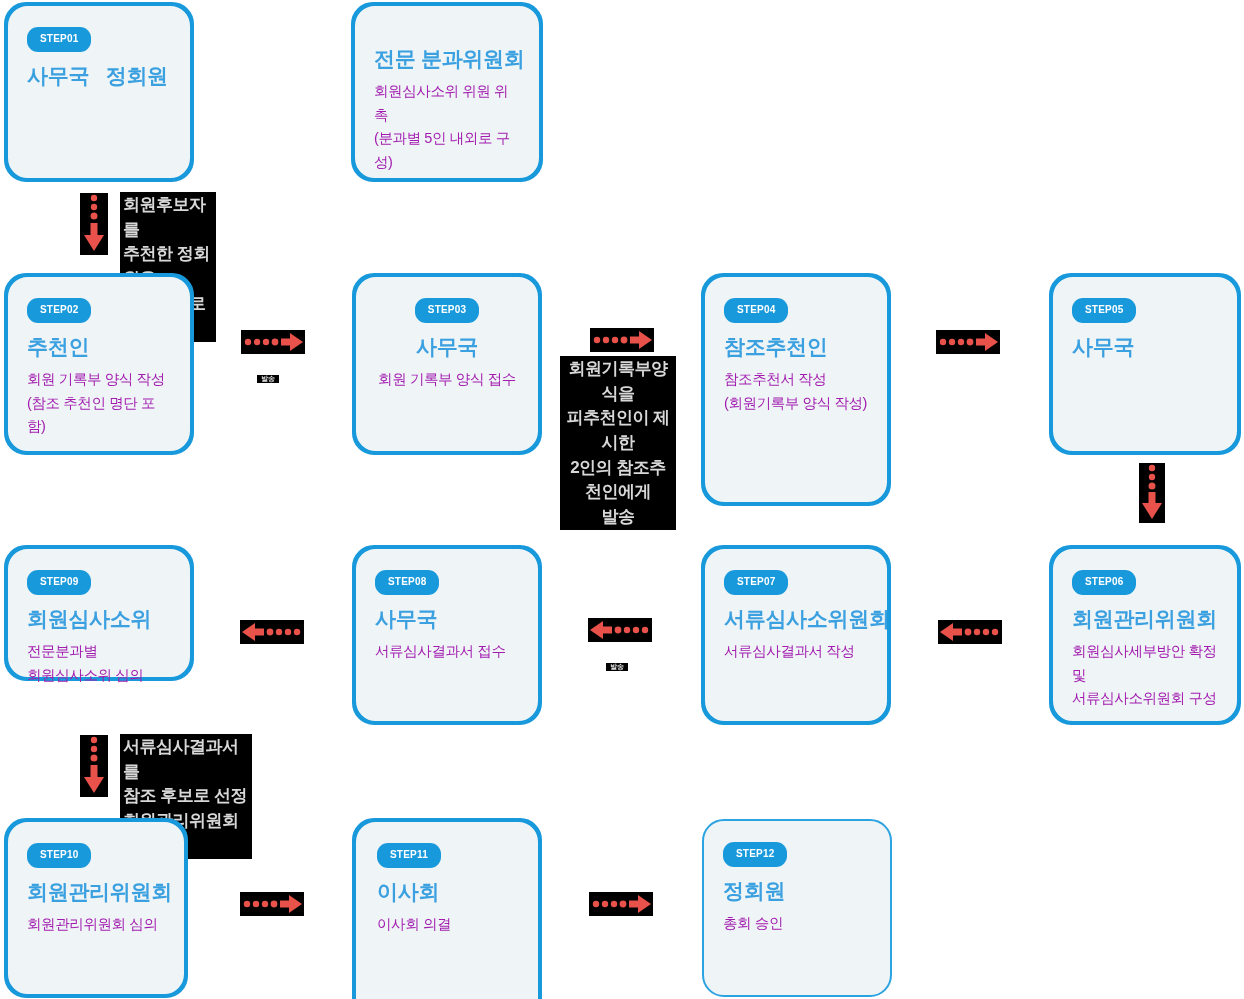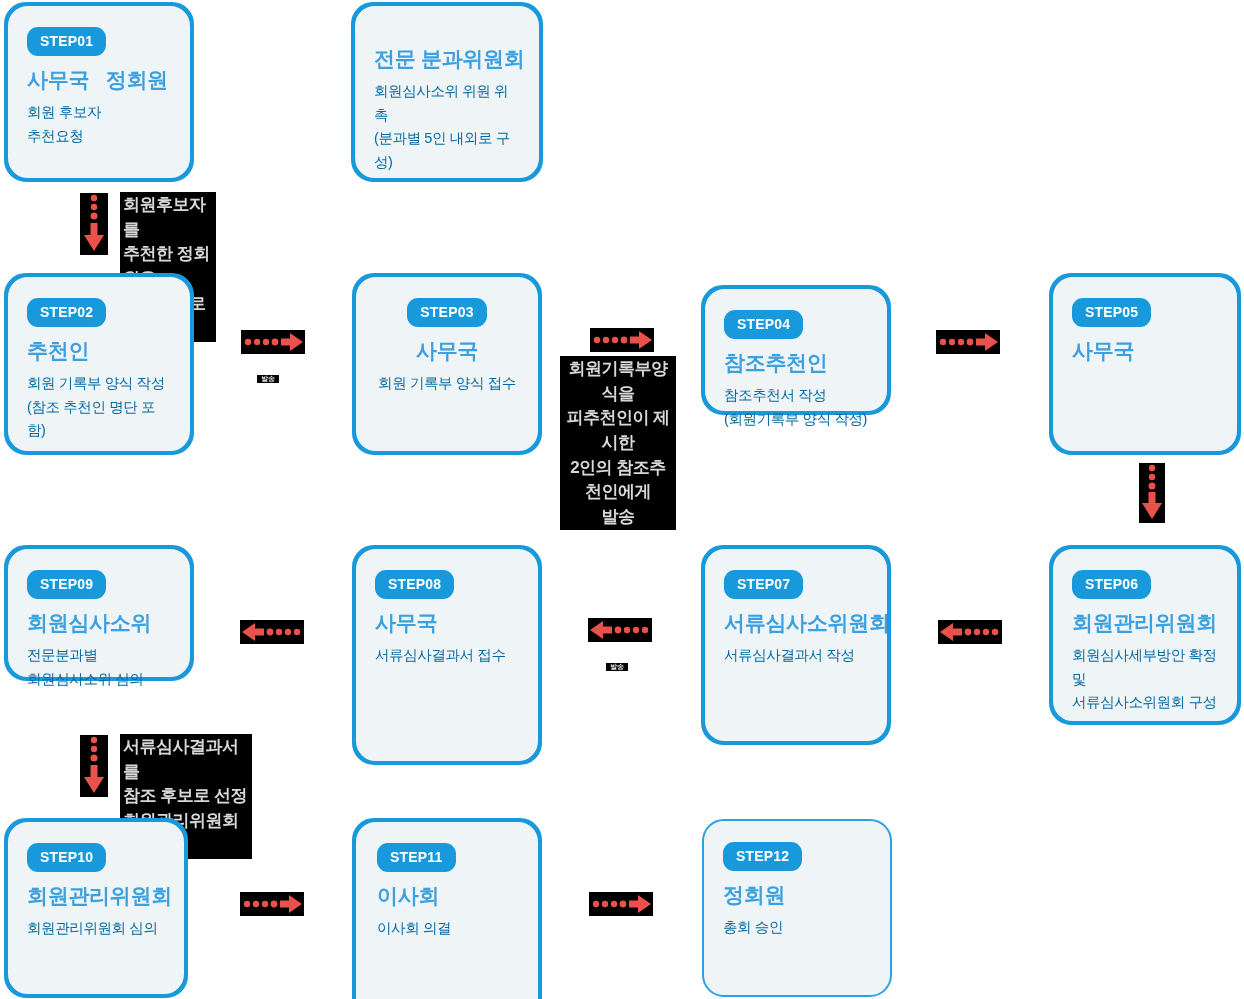--- a/index.html
+++ b/index.html
@@ -42,21 +42,21 @@
     left: -1px; top: -1px; right: -1px; bottom: -1px;
     border-radius: 20px;
     border: 2px solid #eff4f7;
     pointer-events: none;
   }
 
   .step-badge {
     display: inline-block;
     background: #1899dc;
     color: #ffffff;
-    font-size: 14px;
+    font-size: 10px;
     font-weight: bold;
     letter-spacing: 0.2px;
     line-height: 1;
     padding: 7px 13px 8px 13px;
     border-radius: 11px;
     position: relative;
     z-index: 2;
   }
 
   .step-title {
@@ -68,21 +68,21 @@
     font-weight: bold;
     letter-spacing: -0.3px;
     line-height: 1.2;
     white-space: pre;
   }
 
   .step-desc {
     position: relative;
     z-index: 2;
     margin-top: 9px;
-    color: #0369a1;
+    color: #a21caf;
     font-size: 14.5px;
     line-height: 1.62;
     letter-spacing: -0.4px;
     white-space: pre-line;
   }
 
   
   .arrow {
     position: absolute;
     background: #000000;
@@ -113,22 +113,20 @@
 </style>
 </head>
 <body>
 
 <div id="flow-canvas">
 
   <div class="step-card" style="left:4px; top:2px; width:190px; height:180px;">
     <div class="inner-round"></div>
     <div class="step-badge">STEP01</div>
     <div class="step-title">사무국   정회원</div>
-    <div class="step-desc">회원 후보자
-추천요청</div>
   </div>
 
   <div class="step-card" style="left:351px; top:2px; width:192px; height:180px; padding-top:38px;">
     <div class="inner-round"></div>
     <div class="step-title" style="margin-top:1px;">전문 분과위원회</div>
     <div class="step-desc">회원심사소위 위원 위촉
 (분과별 5인 내외로 구성)</div>
   </div>
 
   <div class="arrow" style="left:80px; top:193px; width:28px; height:62px;">
@@ -179,21 +177,21 @@
       <circle cx="34" cy="12" r="3.4" fill="#e8524a"></circle>
       <rect x="40" y="8.5" width="12" height="7" fill="#e8524a"></rect>
       <polygon points="49,3 62,12 49,21" fill="#e8524a"></polygon>
     </svg>
   </div>
   <div class="arrow-label" style="left:560px; top:356px; width:116px;">회원기록부양식을
 피추천인이 제시한
 2인의 참조추천인에게
 발송</div>
 
-  <div class="step-card" style="left:701px; top:285px; width:190px; height:130px;">
+  <div class="step-card" style="left:701px; top:273px; width:190px; height:233px;">
     <div class="inner-round"></div>
     <div class="step-badge">STEP04</div>
     <div class="step-title">참조추천인</div>
     <div class="step-desc">참조추천서 작성
 (회원기록부 양식 작성)</div>
   </div>
 
   <div class="arrow" style="left:936px; top:330px; width:64px; height:24px;">
     <svg width="64" height="24" viewBox="0 0 64 24" aria-hidden="true">
       <circle cx="7" cy="12" r="3.2" fill="#e8524a"></circle>
@@ -233,40 +231,40 @@
     <svg width="64" height="24" viewBox="0 0 64 24" aria-hidden="true">
       <polygon points="15,3 2,12 15,21" fill="#e8524a"></polygon>
       <rect x="12" y="8.5" width="12" height="7" fill="#e8524a"></rect>
       <circle cx="30" cy="12" r="3.4" fill="#e8524a"></circle>
       <circle cx="39" cy="12" r="3.2" fill="#e8524a"></circle>
       <circle cx="48" cy="12" r="3.2" fill="#e8524a"></circle>
       <circle cx="57" cy="12" r="3.2" fill="#e8524a"></circle>
     </svg>
   </div>
 
-  <div class="step-card" style="left:352px; top:545px; width:190px; height:220px;">
+  <div class="step-card" style="left:352px; top:545px; width:190px; height:180px;">
     <div class="inner-round"></div>
     <div class="step-badge">STEP08</div>
     <div class="step-title">사무국</div>
     <div class="step-desc">서류심사결과서 접수</div>
   </div>
 
   <div class="arrow" style="left:588px; top:618px; width:64px; height:24px;">
     <svg width="64" height="24" viewBox="0 0 64 24" aria-hidden="true">
       <polygon points="15,3 2,12 15,21" fill="#e8524a"></polygon>
       <rect x="12" y="8.5" width="12" height="7" fill="#e8524a"></rect>
       <circle cx="30" cy="12" r="3.4" fill="#e8524a"></circle>
       <circle cx="39" cy="12" r="3.2" fill="#e8524a"></circle>
       <circle cx="48" cy="12" r="3.2" fill="#e8524a"></circle>
       <circle cx="57" cy="12" r="3.2" fill="#e8524a"></circle>
     </svg>
   </div>
   <div class="arrow-label tiny" style="left:606px; top:663px; width:22px;">발송</div>
 
-  <div class="step-card" style="left:701px; top:545px; width:190px; height:200px;">
+  <div class="step-card" style="left:701px; top:545px; width:190px; height:180px;">
     <div class="inner-round"></div>
     <div class="step-badge">STEP07</div>
     <div class="step-title">서류심사소위원회</div>
     <div class="step-desc">서류심사결과서 작성</div>
   </div>
 
   <div class="arrow" style="left:938px; top:620px; width:64px; height:24px;">
     <svg width="64" height="24" viewBox="0 0 64 24" aria-hidden="true">
       <polygon points="15,3 2,12 15,21" fill="#e8524a"></polygon>
       <rect x="12" y="8.5" width="12" height="7" fill="#e8524a"></rect>

